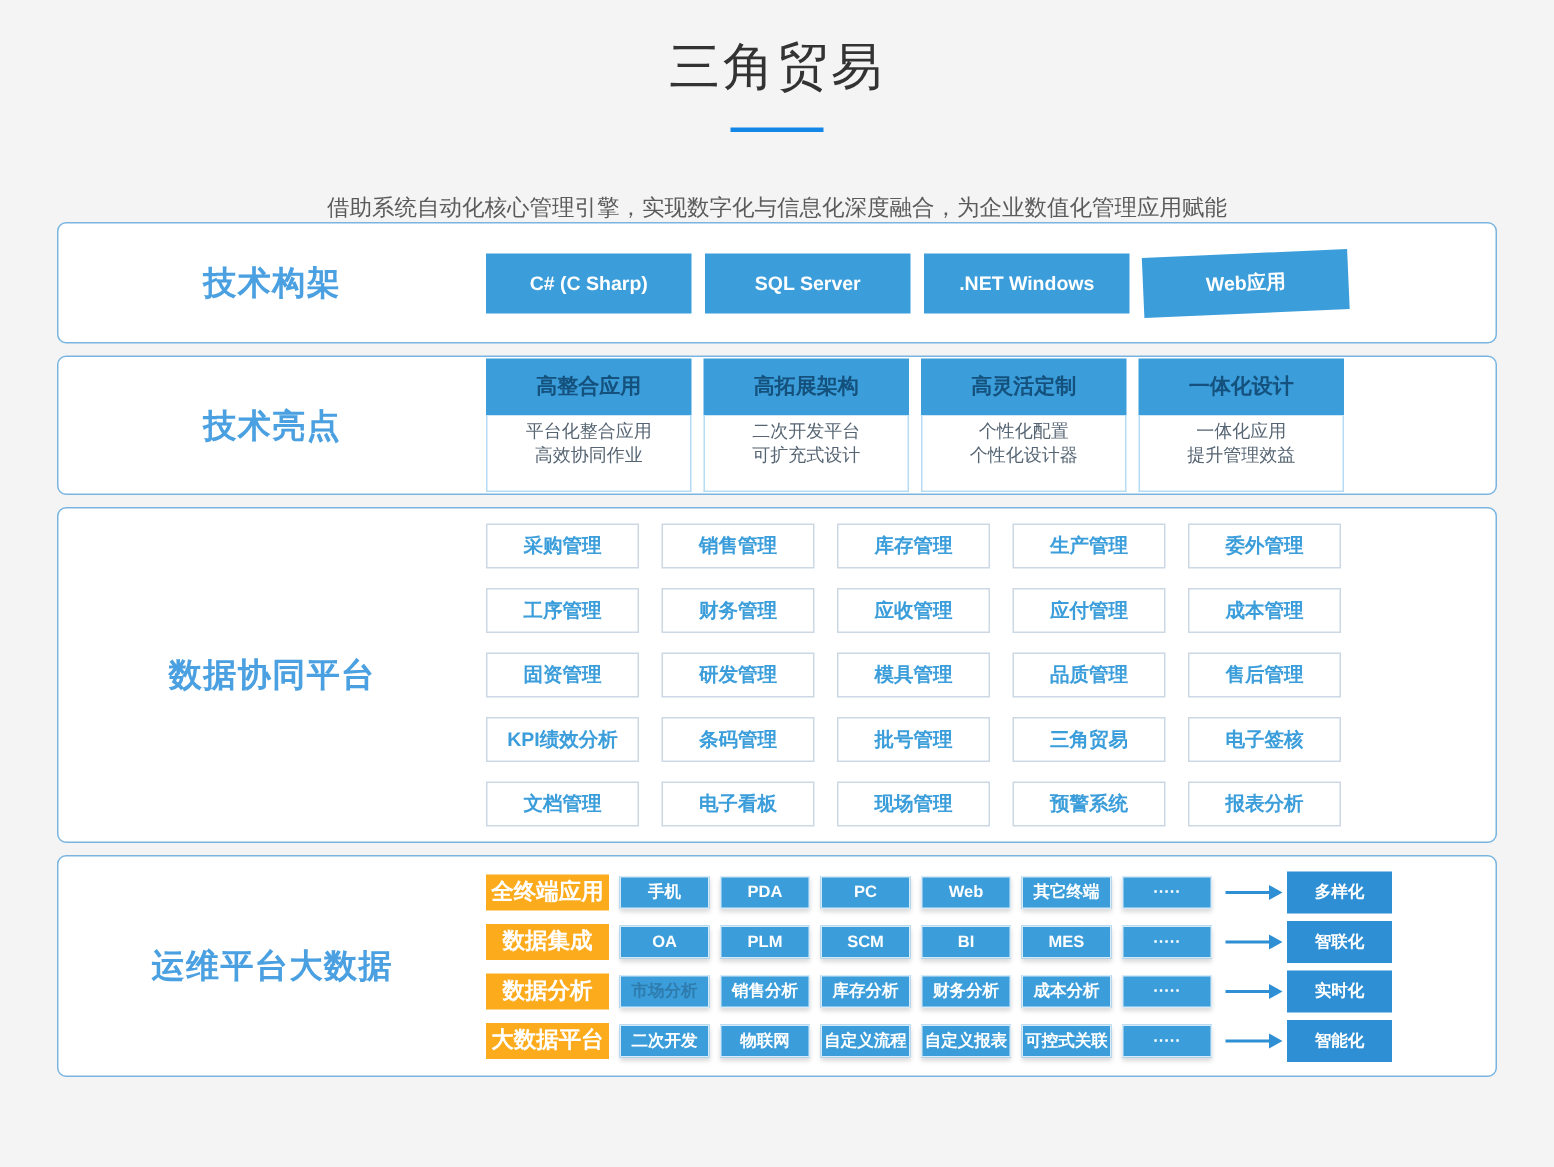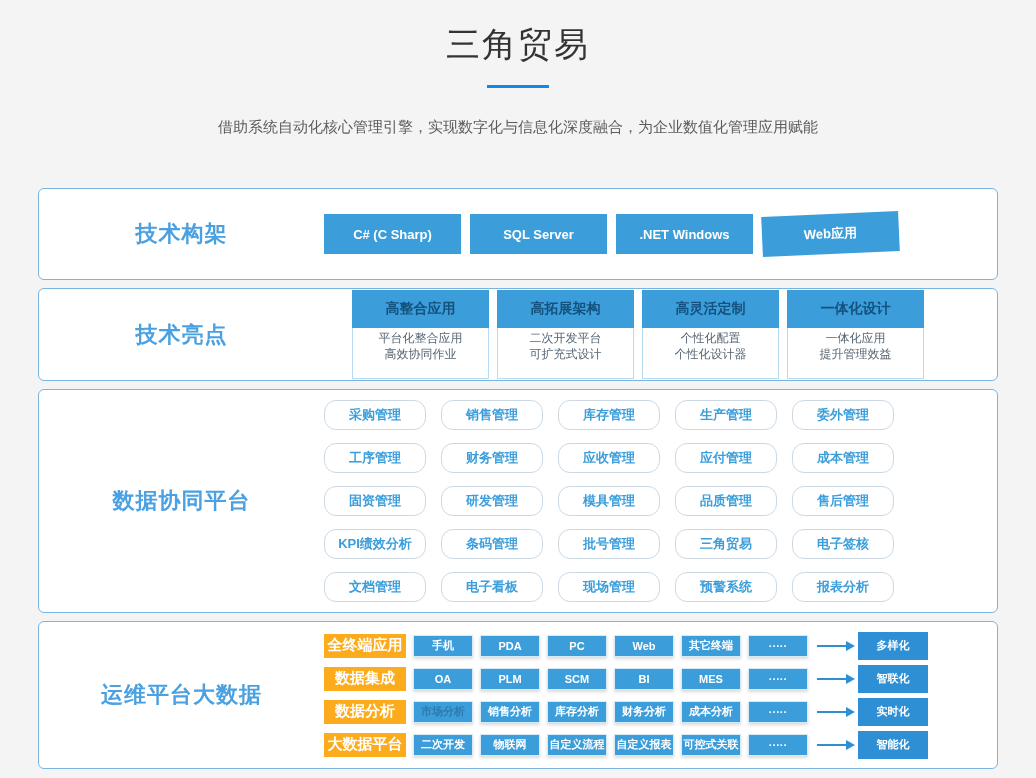--- a/index.html
+++ b/index.html
@@ -3,46 +3,46 @@
 <meta charset="utf-8">
 <style>
   html,body { margin:0; padding:0; }
   body {
     width:1036px; height:778px; background:#f4f4f4;
     font-family:"Liberation Sans","DejaVu Sans",sans-serif;
     overflow:hidden;
   }
   .page-title { margin:22px 0 0; text-align:center; font-size:34px; font-weight:500; color:#333; letter-spacing:2px; }
   .title-underline { width:62px; height:3px; background:#1287e8; margin:17px auto 0; }
-  .page-subtitle { margin:30px 0 0; text-align:center; font-size:15px; color:#5b5b5b; }
+  .page-subtitle { margin:41px 0 0; text-align:center; font-size:15px; color:#5b5b5b; }
 
   .box { margin:0 38px 8px; background:#fff; border:1px solid #79b5e0; border-radius:6px;
          display:flex; align-items:center; box-sizing:border-box; }
-  .box-1 { height:92px; margin-top:51px; }
+  .box-1 { height:81px; }
   .box-2 { height:93px; }
   .box-3 { height:224px; }
   .box-4 { height:148px; }
 
   .label-area { flex:0 0 285px; display:flex; justify-content:center; align-items:center; }
   .section-label { font-size:22px; font-weight:bold; color:#4aa0e0; letter-spacing:1px; }
 
   .tech-row { display:flex; gap:9px; align-items:center; }
   .btn-lg { width:137px; height:40px; background:#3b9edb; color:#fff; font-weight:bold; font-size:13px;
             display:flex; align-items:center; justify-content:center; }
   .btn-lg.tilt { transform:rotate(-2.5deg); }
 
-  .cards { display:flex; gap:8px;margin-left:28px; }
+  .cards { display:flex; gap:8px; }
   .card { width:137px; }
   .card-head { height:38px; background:#3b9edb; color:#14517d; font-weight:bold; font-size:14px;
                display:flex; align-items:center; justify-content:center; }
   .card-body { border:1px solid #b5dcf2; border-top:none; background:#fff; padding:2px 0 16px; }
   .card-line { font-size:12px; color:#566573; text-align:center; line-height:16px; }
 
   .module-grid { display:grid; grid-template-columns:repeat(5,102px); gap:13px 15px; }
-  .chip { height:28px; border:1px solid #ccd9e4; border-radius:12px; background:#fff; color:#3b9edb;
+  .chip { height:28px; border:1px solid #ccd9e4; border-radius:0; background:#fff; color:#3b9edb;
           font-size:13px; font-weight:bold; display:flex; align-items:center; justify-content:center; }
 
   .bd-rows { display:flex; flex-direction:column; gap:5px; }
   .bd-row { display:flex; align-items:center; gap:7px; }
   .bd-cat { width:82px; height:24px; background:#fcab1c; color:#fff; font-size:15px; font-weight:bold;
             display:flex; align-items:center; justify-content:center; }
   .bd-item { width:58px; height:20px; background:#3b9edb; border:1px solid #d6eaf8;
              box-shadow:0 2px 3px rgba(0,0,0,.15); color:#fff; font-size:11px; font-weight:bold;
              display:flex; align-items:center; justify-content:center; white-space:nowrap; }
   .bd-item.muted { color:#2e7bad; }

